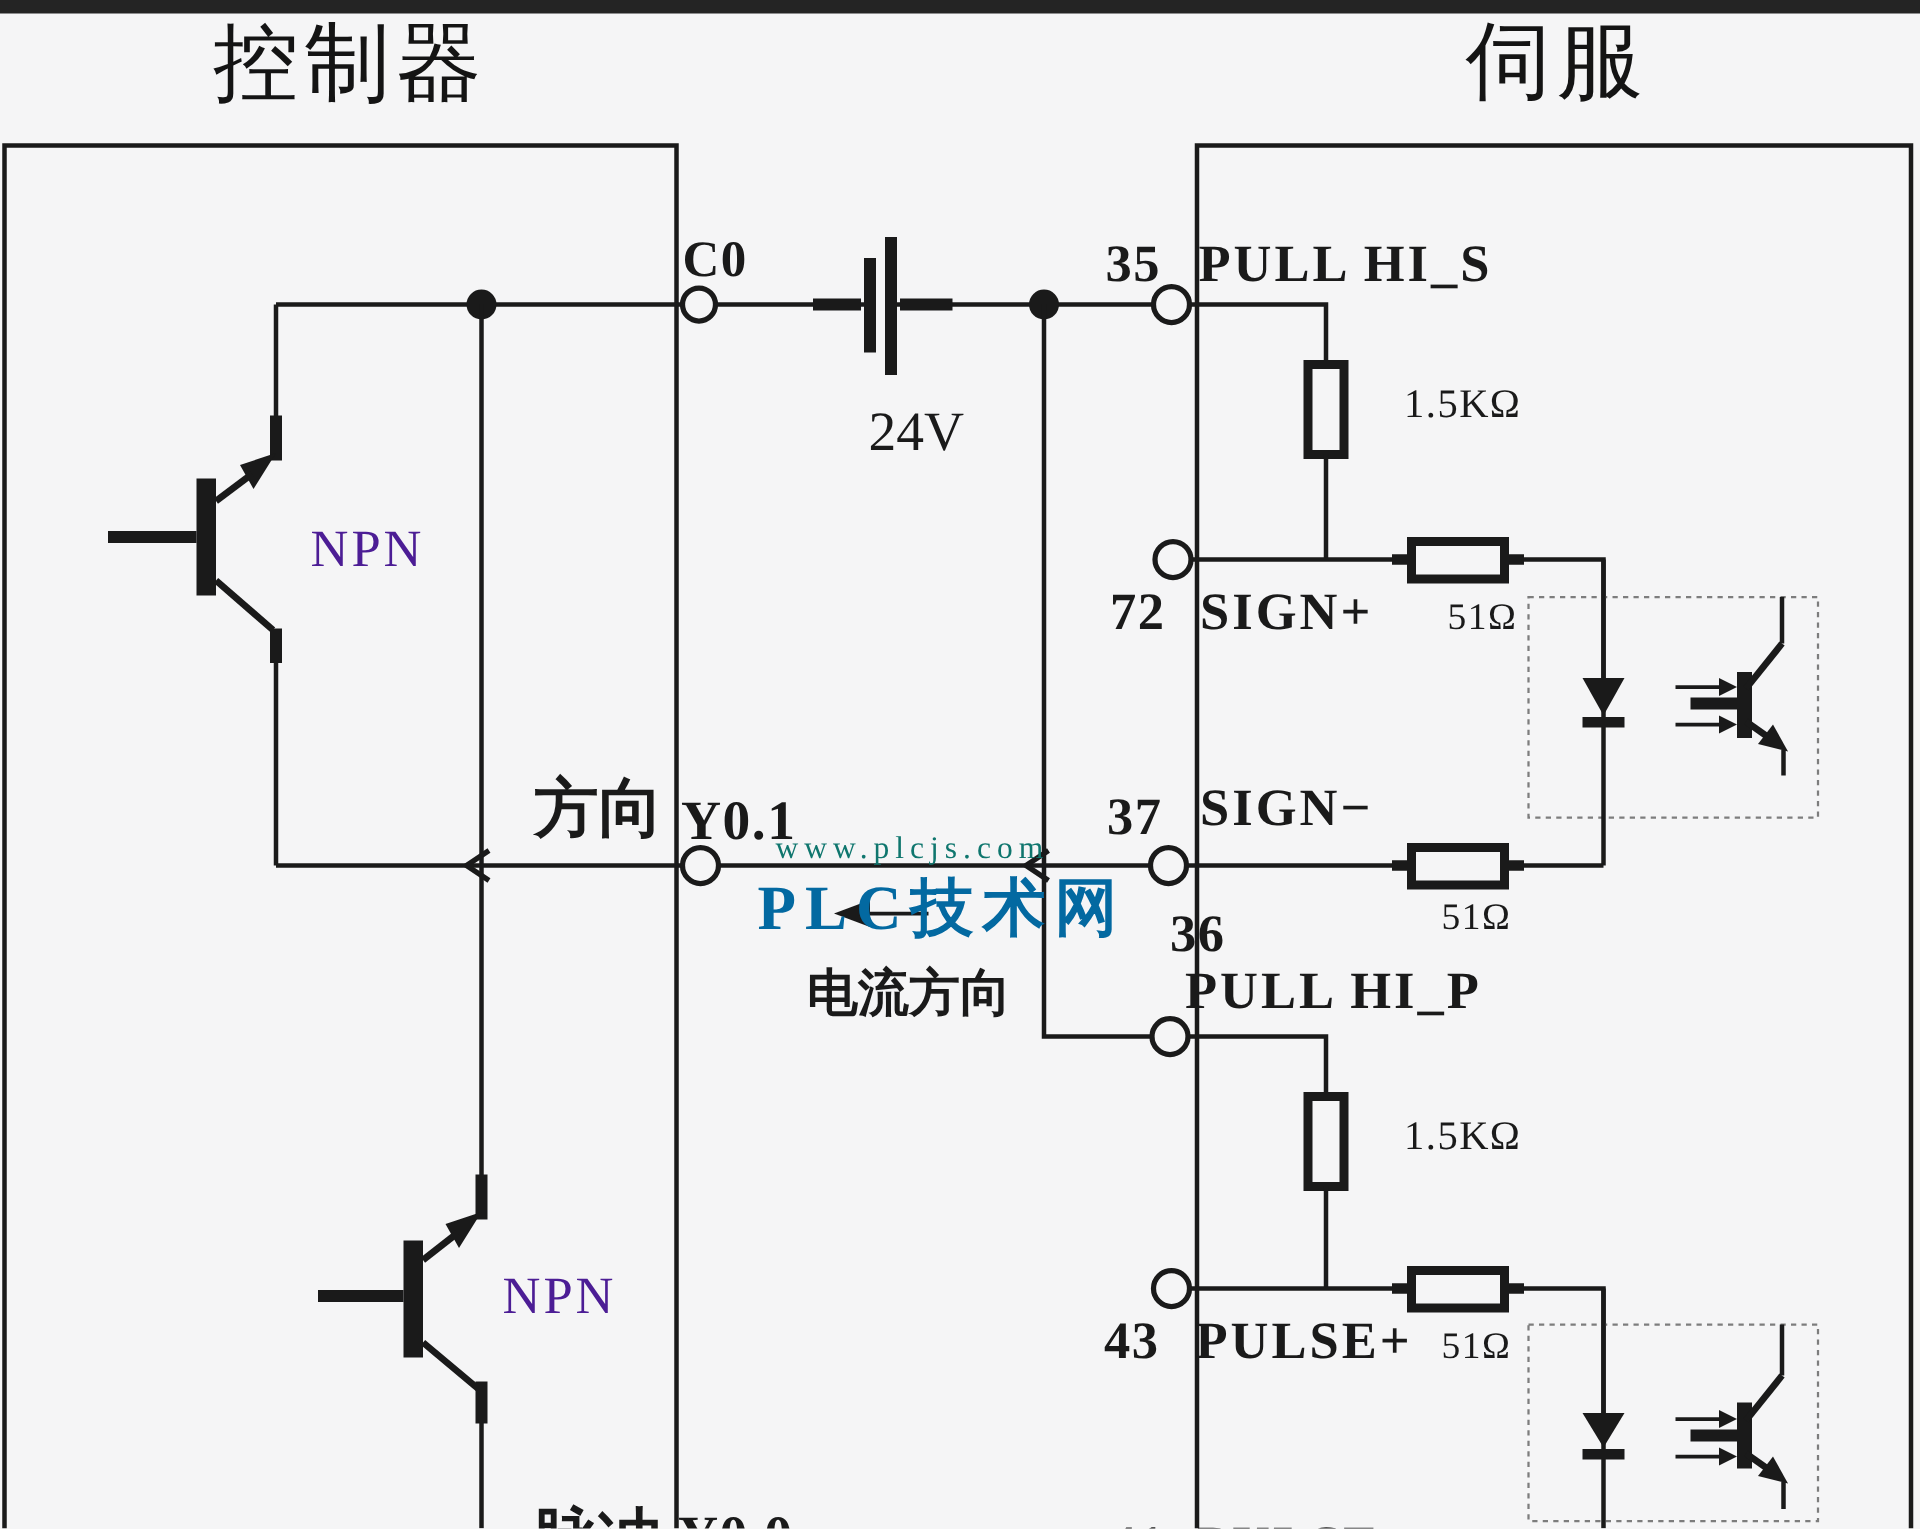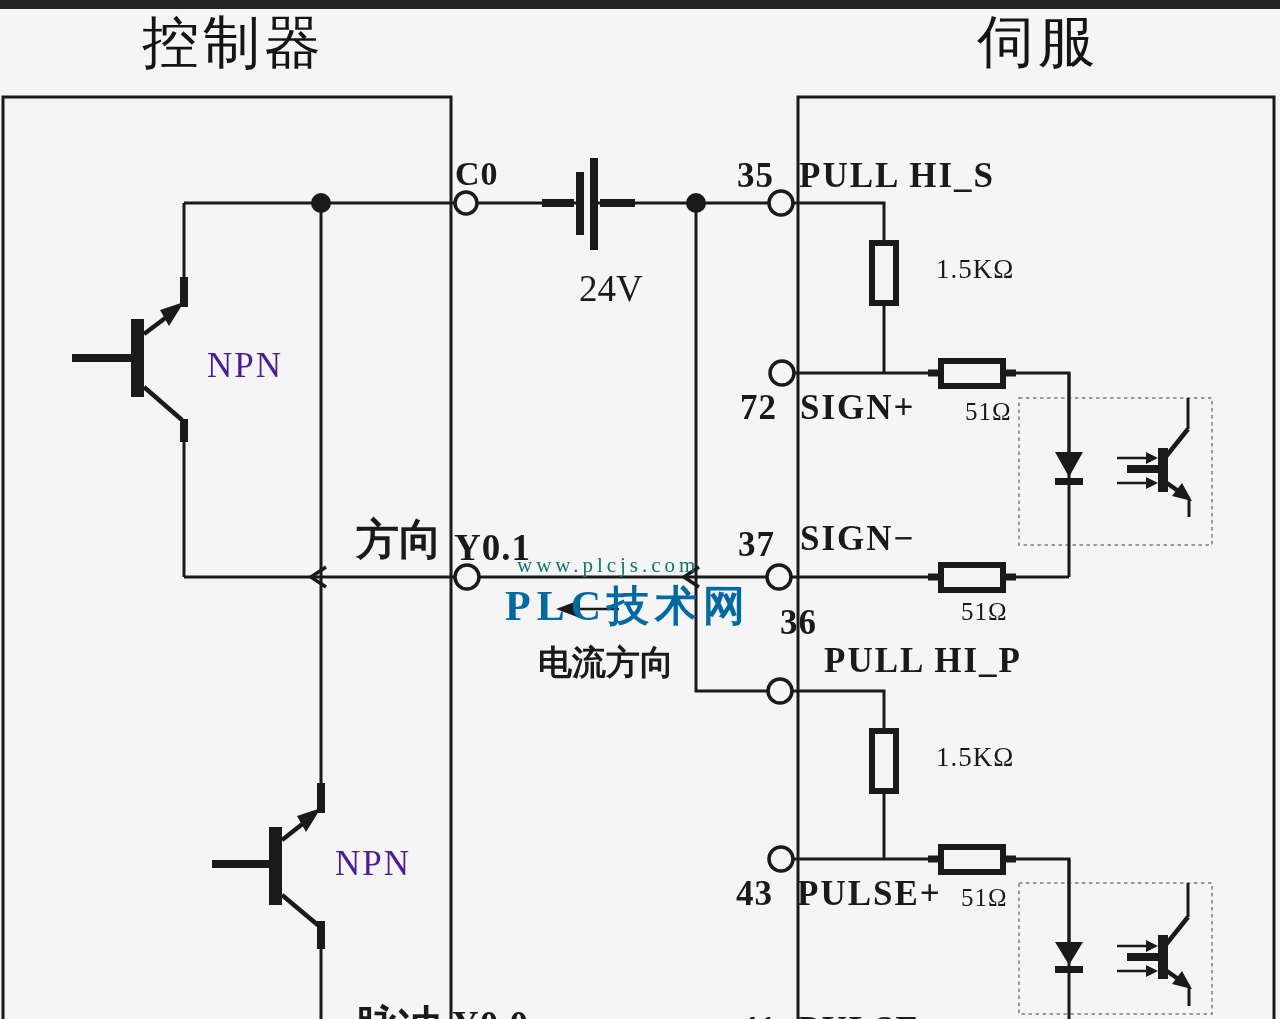--- a/index.html
+++ b/index.html
@@ -221,21 +221,21 @@
 <div class="abs cjk-bold" style="left:355px;top:1005px;font-size:43px;">脉冲</div>
 <div class="abs pin" style="left:452px;top:1006px;font-size:37px;">Y0.0</div>
 
 <div class="abs pin" style="left:737px;top:158px;">35</div>
 <div class="abs pname" style="left:799px;top:158px;">PULL HI_S</div>
 <div class="abs pin" style="left:740px;top:390px;">72</div>
 <div class="abs pname" style="left:800px;top:390px;text-align:right;">SIGN+</div>
 <div class="abs pin" style="left:738px;top:527px;">37</div>
 <div class="abs pname" style="left:800px;top:521px;">SIGN−</div>
 <div class="abs pin" style="left:742px;top:605px;margin-left:38px;">36</div>
-<div class="abs pname" style="left:808px;top:643px;padding-left:16px;">PULL HI_P</div>
+<div class="abs pname" style="left:774px;top:643px;padding-left:16px;">PULL HI_P</div>
 <div class="abs pin" style="left:736px;top:876px;">43</div>
 <div class="abs pname" style="left:797px;top:876px;">PULSE+</div>
 <div class="abs pin" style="left:740px;top:1012px;">41</div>
 <div class="abs pname" style="left:798px;top:1012px;">PULSE</div>
 
 <div class="abs rlabel" style="left:916px;top:256px;">1.5KΩ</div>
 <div class="abs rlabel small-r" style="left:945px;top:399px;">51Ω</div>
 <div class="abs rlabel small-r" style="left:941px;top:599px;">51Ω</div>
 <div class="abs rlabel" style="left:916px;top:744px;">1.5KΩ</div>
 <div class="abs rlabel small-r" style="left:941px;top:885px;">51Ω</div>

